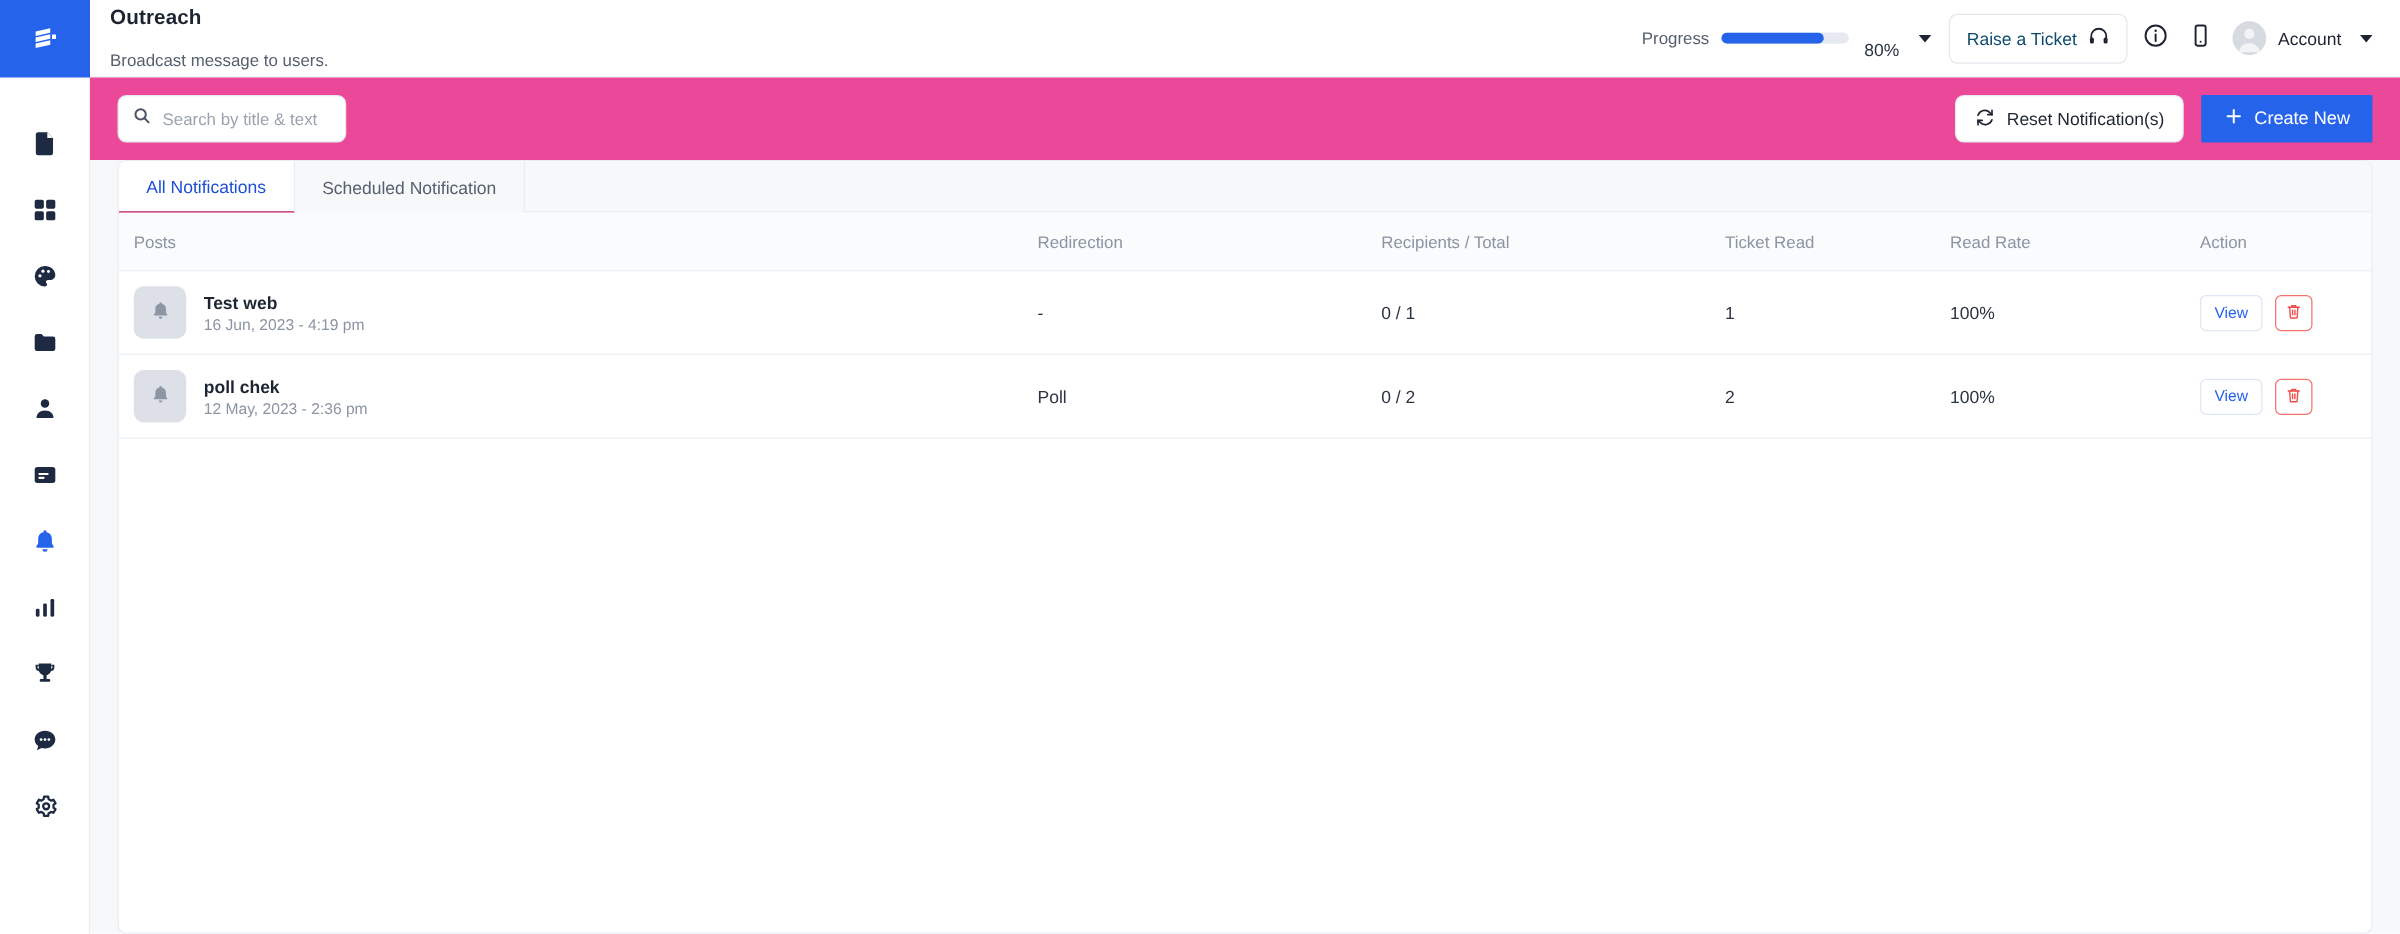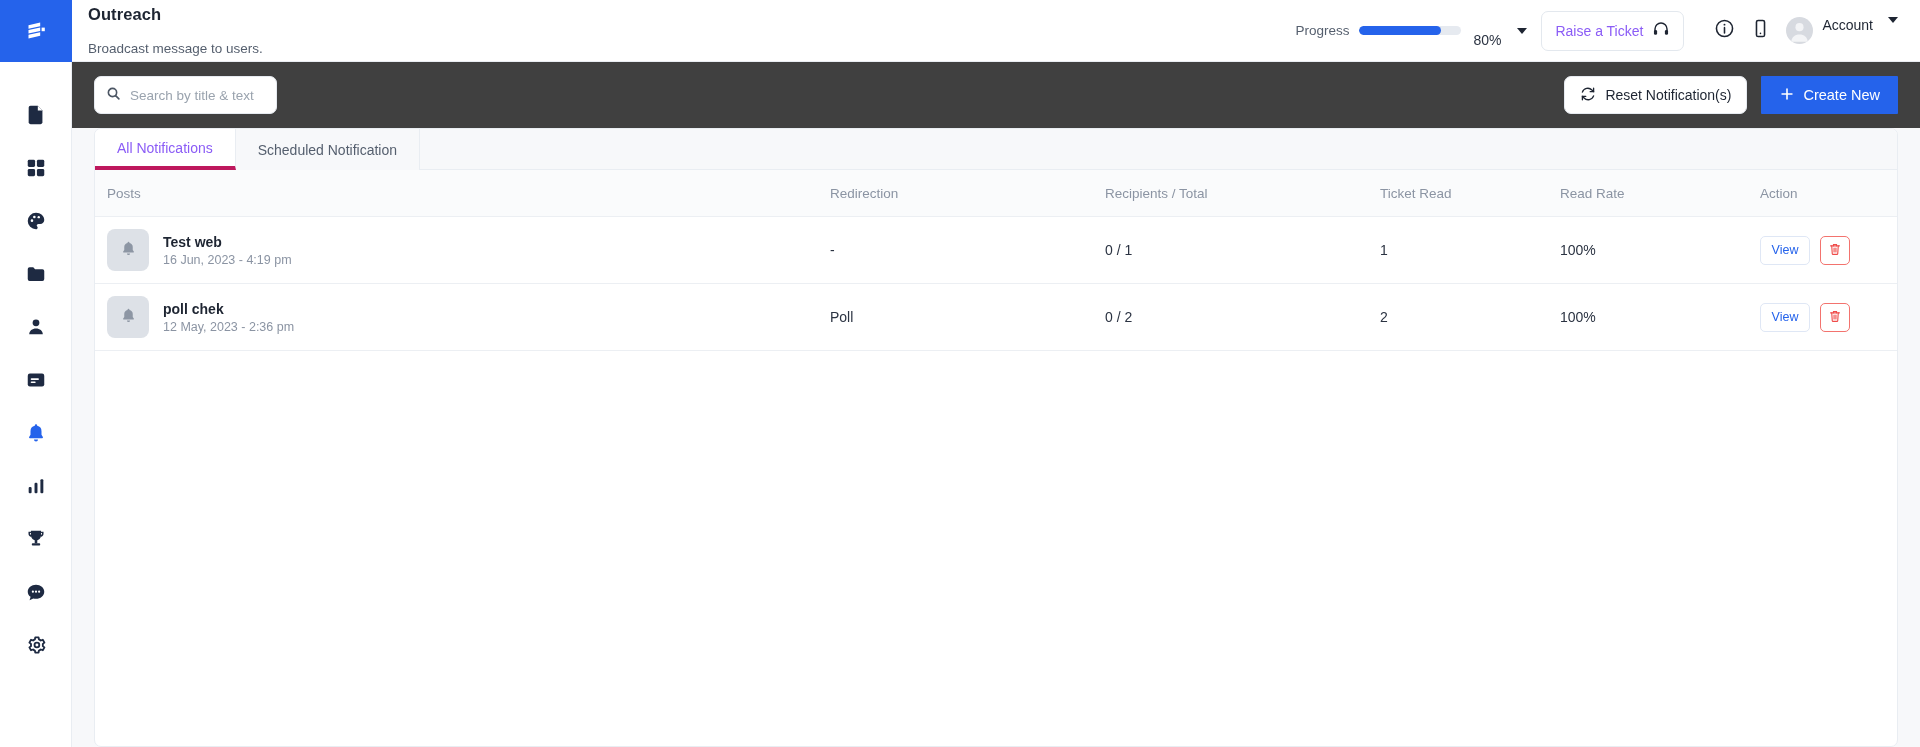--- a/index.html
+++ b/index.html
@@ -109,49 +109,49 @@
     margin-left: 6px;
     cursor: pointer;
   }
 
   .ticket-btn {
     display: flex; align-items: center; gap: 9px;
     height: 40px; padding: 0 13px;
     background: #ffffff;
     border: 1px solid #e3e8ee;
     border-radius: 7px;
-    font-size: 14px; color: #8b5cf6;
-    cursor: pointer;
-    margin-right: 22px;
+    font-size: 14px; color: #0c4a6e;
+    cursor: pointer;
+    margin-right: 4px;
   }
   .icon-btn {
     width: 36px; height: 36px;
     display: flex; align-items: center; justify-content: center;
     cursor: pointer;
   }
   .account-wrap {
-    display: flex; align-items: flex-start; gap: 9px;
+    display: flex; align-items: center; gap: 9px;
     margin-left: 8px; cursor: pointer;
   }
   .avatar {
     width: 27px; height: 27px; border-radius: 50%;
     background: #d7dae0;
     display: flex; align-items: flex-end; justify-content: center;
     overflow: hidden;
   }
   .account-name { font-size: 14px; color: #1e2532; font-weight: 500; }
 
   
   .toolbar {
     height: 66px;
     flex: 0 0 66px;
     display: flex;
     align-items: center;
     padding: 0 22px 0 22px;
-    background: #404040;
+    background: #ec4899;
   }
   .search-box {
     width: 183px; height: 38px;
     background: #ffffff;
     border: 1px solid #e6eaf0;
     border-radius: 7px;
     display: flex; align-items: center;
     padding: 0 11px;
     gap: 9px;
   }
@@ -211,22 +211,22 @@
     padding: 0 22px;
     font-size: 14px;
     color: #555f6e;
     border-right: 1px solid #e9edf2;
     background: #f7f8fa;
     cursor: pointer;
     height: 41px;
   }
   .tab.active {
     background: #ffffff;
-    color: #8b5cf6;
-    border-bottom: 4px solid #be185d;
+    color: #1d4ed8;
+    border-bottom: 1px solid #be185d;
     margin-bottom: -1px;
   }
 
   table.data { width: 100%; border-collapse: collapse; table-layout: fixed; }
   table.data thead th {
     text-align: left;
     font-size: 13.5px;
     font-weight: 400;
     color: #8b94a3;
     padding: 16px 0 15px 0;

